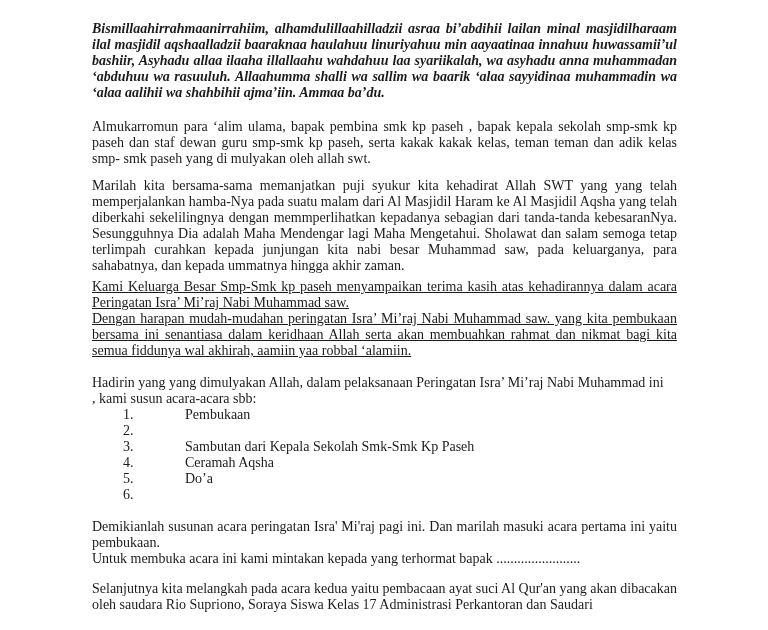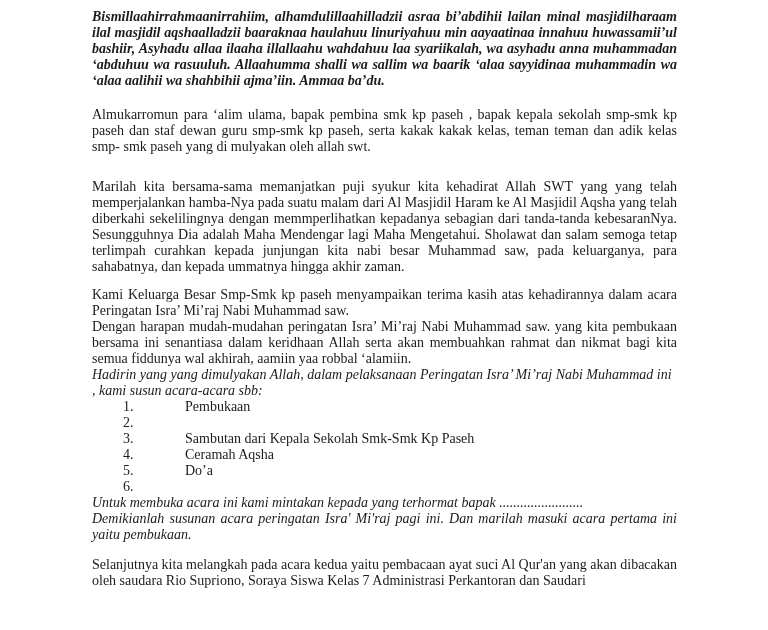--- a/index.html
+++ b/index.html
@@ -13,40 +13,40 @@
     overflow: hidden;
     font-family: "Liberation Serif", "DejaVu Serif", serif;
     color: #1b1b1b;
   }
   .page {
     width: 768px;
     height: 630px;
     background: #ffffff;
     overflow: hidden;
     box-sizing: border-box;
-    padding: 9px 91px 0 92px;
+    padding: 21px 91px 0 92px;
   }
   .para {
     font-size: 14px;
     line-height: 16px;
     text-align: justify;
     margin: 0;
   }
   .bold-italic {
     font-weight: bold;
     font-style: italic;
   }
   .bold {
     font-weight: normal;
   }
   .gap-18 { margin-top: 18px; }
-  .gap-16 { margin-top: 0; font-style: italic; }
+  .gap-16 { margin-top: 16px; }
   .gap-14 { margin-top: 14px; }
-  .gap-12 { margin-top: 12px; }
-  .gap-11 { margin-top: 24px; }
+  .gap-12 { margin-top: 5px; text-decoration: underline; }
+  .gap-11 { margin-top: 11px; }
   .agenda-list {
     margin: 0;
   }
   .agenda-item {
     display: flex;
     font-size: 14px;
     line-height: 16px;
     padding-left: 31px;
   }
   .agenda-number {
@@ -98,19 +98,19 @@
     <div class="agenda-item">
       <span class="agenda-number">5.</span>
       <span class="agenda-label">Do’a</span>
     </div>
     <div class="agenda-item">
       <span class="agenda-number">6.</span>
     </div>
   </div>
 
   <div class="gap-16">
+    <p class="para">Demikianlah susunan acara peringatan Isra' Mi'raj pagi ini. Dan marilah masuki acara pertama ini yaitu pembukaan.</p>
     <p class="para">Untuk membuka acara ini kami mintakan kepada yang terhormat bapak ........................</p>
-    <p class="para">Demikianlah susunan acara peringatan Isra' Mi'raj pagi ini. Dan marilah masuki acara pertama ini yaitu pembukaan.</p>
   </div>
 
-  <p class="para gap-14">Selanjutnya kita melangkah pada acara kedua yaitu pembacaan ayat suci Al Qur'an yang akan dibacakan oleh saudara Rio Supriono, Soraya Siswa Kelas 7 Administrasi Perkantoran dan Saudari</p>
+  <p class="para gap-14">Selanjutnya kita melangkah pada acara kedua yaitu pembacaan ayat suci Al Qur'an yang akan dibacakan oleh saudara Rio Supriono, Soraya Siswa Kelas 17 Administrasi Perkantoran dan Saudari</p>
 
 </div>
 
 </body></html>

